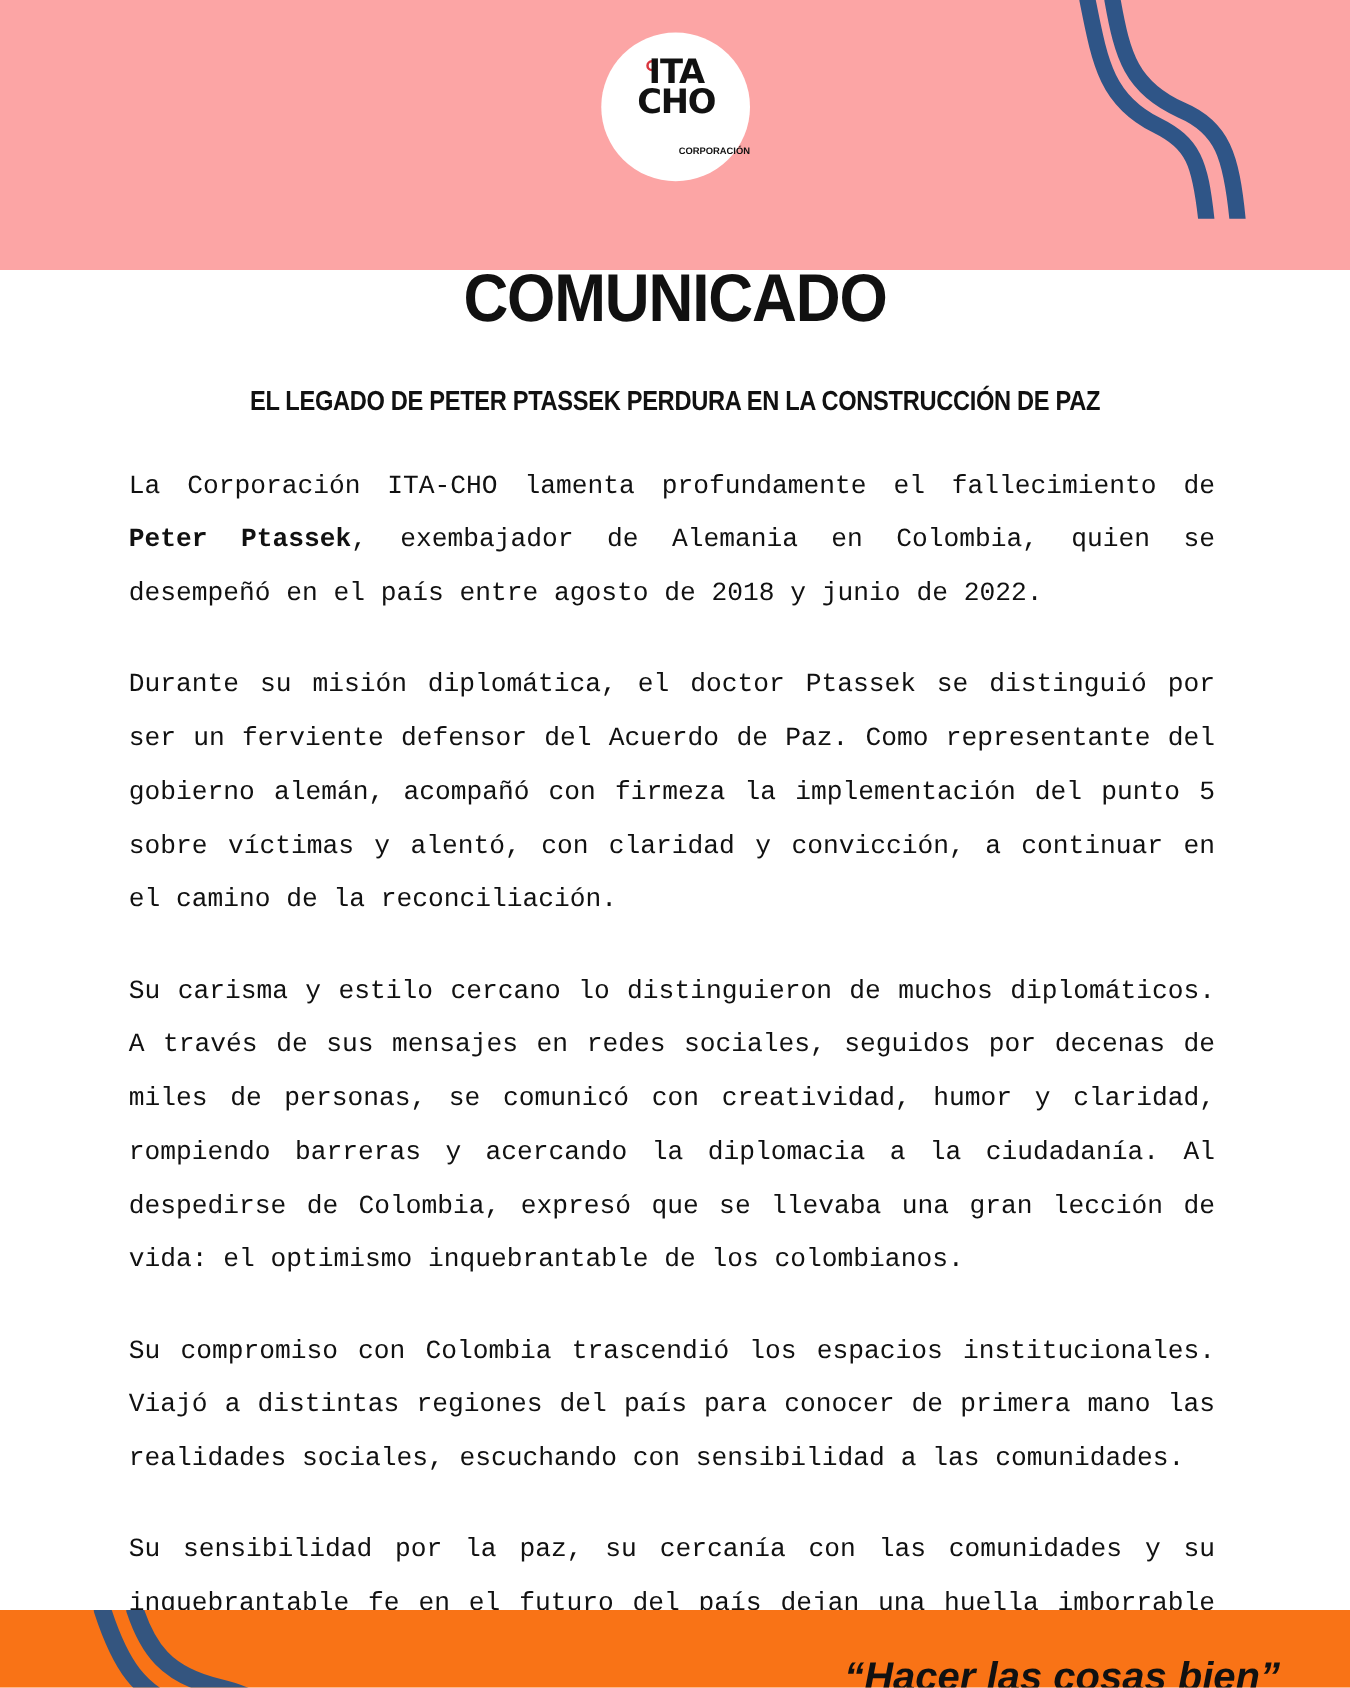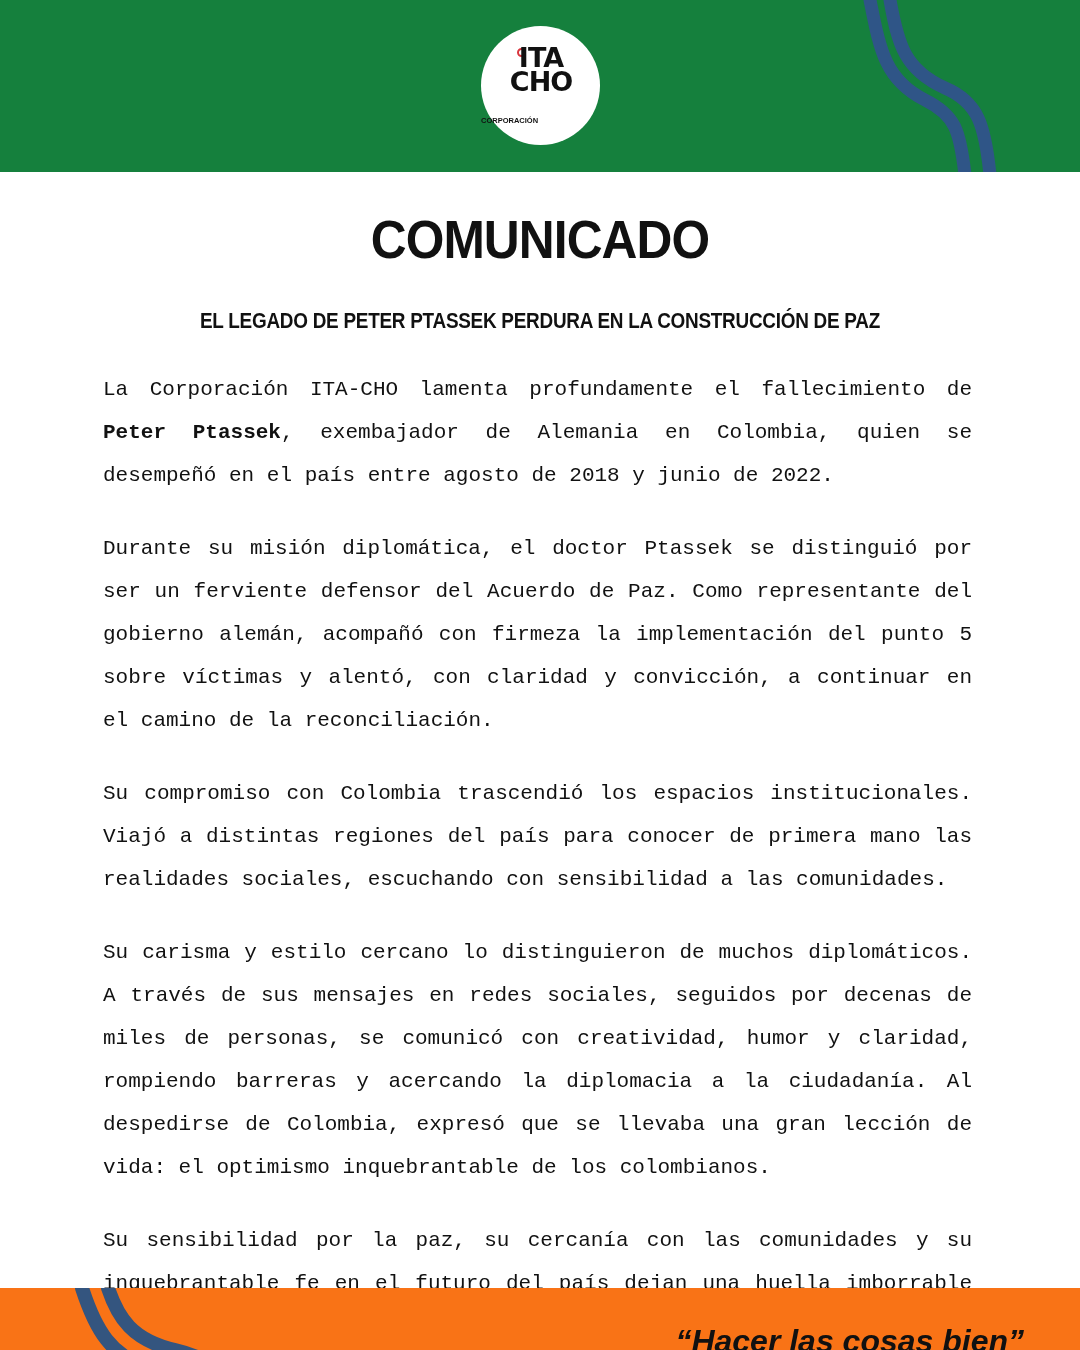--- a/index.html
+++ b/index.html
@@ -1,23 +1,23 @@
 <!DOCTYPE html>
 <html><head>
 <meta charset="utf-8">
 <style>
   html, body { margin: 0; padding: 0; }
   body { width: 1080px; height: 1350px; position: relative; background: #ffffff; overflow: hidden; font-family: "Liberation Sans", sans-serif; color: #111; }
-  .band-top { position: absolute; left: 0; top: 0; width: 1080px; height: 172px; background: #15803d; overflow: hidden; }
+  .band-top { position: absolute; left: 0; top: 0; width: 1080px; height: 216px; background: #fca5a5; overflow: hidden; }
   .band-bottom { position: absolute; left: 0; top: 1288px; width: 1080px; height: 101px; background: #f97316; overflow: hidden; }
   .logo { position: absolute; left: 481px; top: 26px; width: 119px; height: 119px; border-radius: 50%; background: #fff; }
   .logo-mark { position: absolute; left: 26px; top: 20px; width: 68px; }
   .logo-line { font-family: "DejaVu Sans", sans-serif; font-weight: 900; font-size: 27px; line-height: 24px; letter-spacing: -1px; color: #111; text-align: center; }
   .logo-dot { position: absolute; left: 4px; top: 2px; width: 9px; height: 9px; border-radius: 50%; border: 2px solid #d9363e; box-sizing: border-box; }
-  .logo-sub { position: absolute; left: 0; top: 90px; width: 119px; text-align: left; font-family: "Liberation Sans", sans-serif; font-weight: bold; font-size: 7.5px; color: #111; }
+  .logo-sub { position: absolute; left: 0; top: 90px; width: 119px; text-align: right; font-family: "Liberation Sans", sans-serif; font-weight: bold; font-size: 7.5px; color: #111; }
   .deco { position: absolute; }
   .title { position: absolute; left: 0; top: 208px; width: 1080px; text-align: center; font-family: "Liberation Sans", sans-serif; font-weight: bold; font-size: 54px; letter-spacing: -1px; transform: scaleX(0.92); transform-origin: center; }
   .subtitle { position: absolute; left: 0; top: 308px; width: 1080px; text-align: center; font-family: "Liberation Sans", sans-serif; font-weight: bold; font-size: 22px; letter-spacing: -0.3px; transform: scaleX(0.86); transform-origin: center; }
   .content { position: absolute; left: 103px; top: 368px; width: 869px; font-family: Liberation Mono, monospace; font-size: 21px; line-height: 43px; text-align: justify; }
   .content p { margin: 0 0 30px 0; }
   .signature { font-weight: bold; }
   .tagline { position: absolute; right: 56px; top: 1276px; font-family: "Liberation Sans", sans-serif; font-style: italic; font-weight: bold; font-size: 32px; color: #111; }
 </style>
 </head>
 <body>
@@ -36,22 +36,22 @@
     <div class="logo-sub">CORPORACIÓN</div>
   </div>
 </div>
 
 <div class="title">COMUNICADO</div>
 <div class="subtitle">EL LEGADO DE PETER PTASSEK PERDURA EN LA CONSTRUCCIÓN DE PAZ</div>
 
 <div class="content">
   <p><span>La Corporación ITA-CHO lamenta profundamente el fallecimiento de </span><strong>Peter Ptassek</strong><span>, exembajador de Alemania en Colombia, quien se desempeñó en el país entre agosto de 2018 y junio de 2022.</span></p>
   <p>Durante su misión diplomática, el doctor Ptassek se distinguió por ser un ferviente defensor del Acuerdo de Paz. Como representante del gobierno alemán, acompañó con firmeza la implementación del punto 5 sobre víctimas y alentó, con claridad y convicción, a continuar en el camino de la reconciliación.</p>
+  <p>Su carisma y estilo cercano lo distinguieron de muchos diplomáticos. A través de sus mensajes en redes sociales, seguidos por decenas de miles de personas, se comunicó con creatividad, humor y claridad, rompiendo barreras y acercando la diplomacia a la ciudadanía. Al despedirse de Colombia, expresó que se llevaba una gran lección de vida: el optimismo inquebrantable de los colombianos.</p>
   <p>Su compromiso con Colombia trascendió los espacios institucionales. Viajó a distintas regiones del país para conocer de primera mano las realidades sociales, escuchando con sensibilidad a las comunidades.</p>
-  <p>Su carisma y estilo cercano lo distinguieron de muchos diplomáticos. A través de sus mensajes en redes sociales, seguidos por decenas de miles de personas, se comunicó con creatividad, humor y claridad, rompiendo barreras y acercando la diplomacia a la ciudadanía. Al despedirse de Colombia, expresó que se llevaba una gran lección de vida: el optimismo inquebrantable de los colombianos.</p>
   <p>Su sensibilidad por la paz, su cercanía con las comunidades y su inquebrantable fe en el futuro del país dejan una huella imborrable en Colombia.</p>
 </div>
 
 <div class="band-bottom">
   <svg class="deco" style="left:60px;top:0" width="200" height="109" viewBox="0 0 200 109">
     <path d="M22 0 C 35 40, 50 70, 95 82 C 135 92, 150 100, 160 120" stroke="#34557f" stroke-width="14" fill="none" stroke-linecap="round"></path>
     <path d="M48 0 C 58 30, 72 52, 115 62 C 150 70, 165 85, 175 115" stroke="#34557f" stroke-width="14" fill="none" stroke-linecap="round"></path>
   </svg>
   <div class="tagline" style="top:35px">“Hacer las cosas bien”</div>
 </div>

